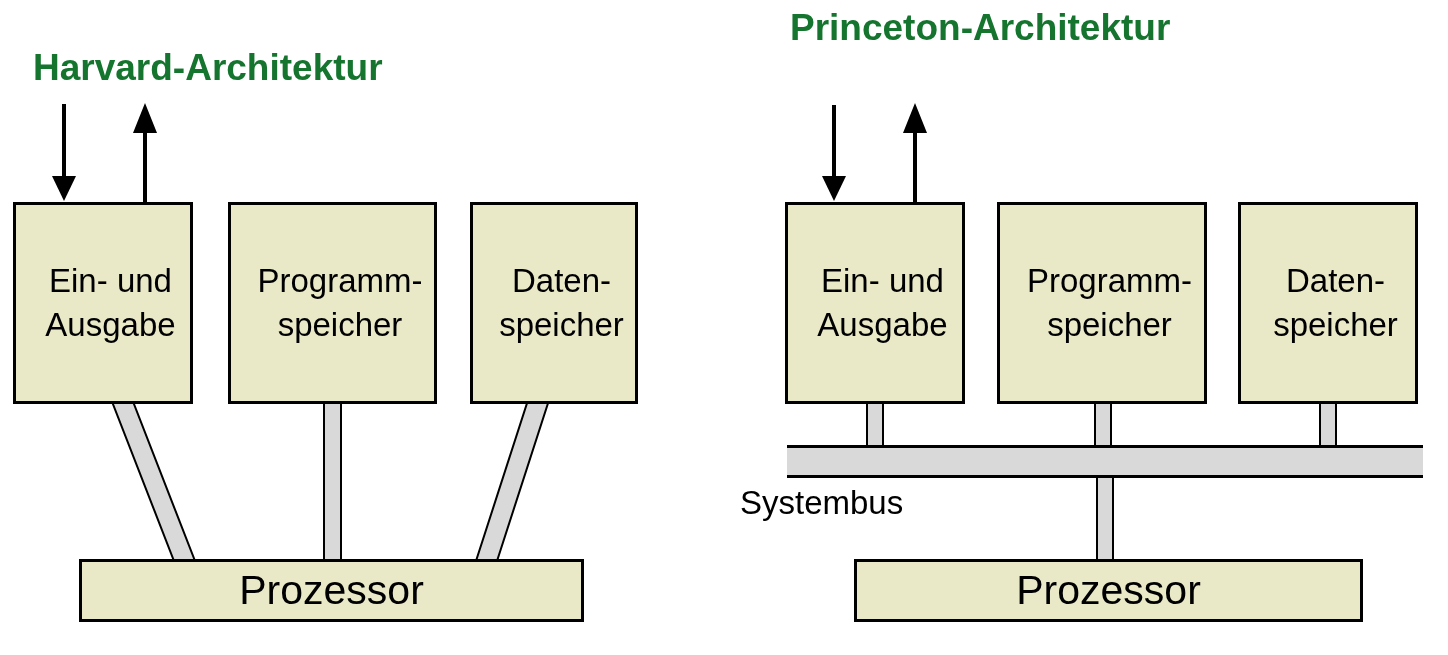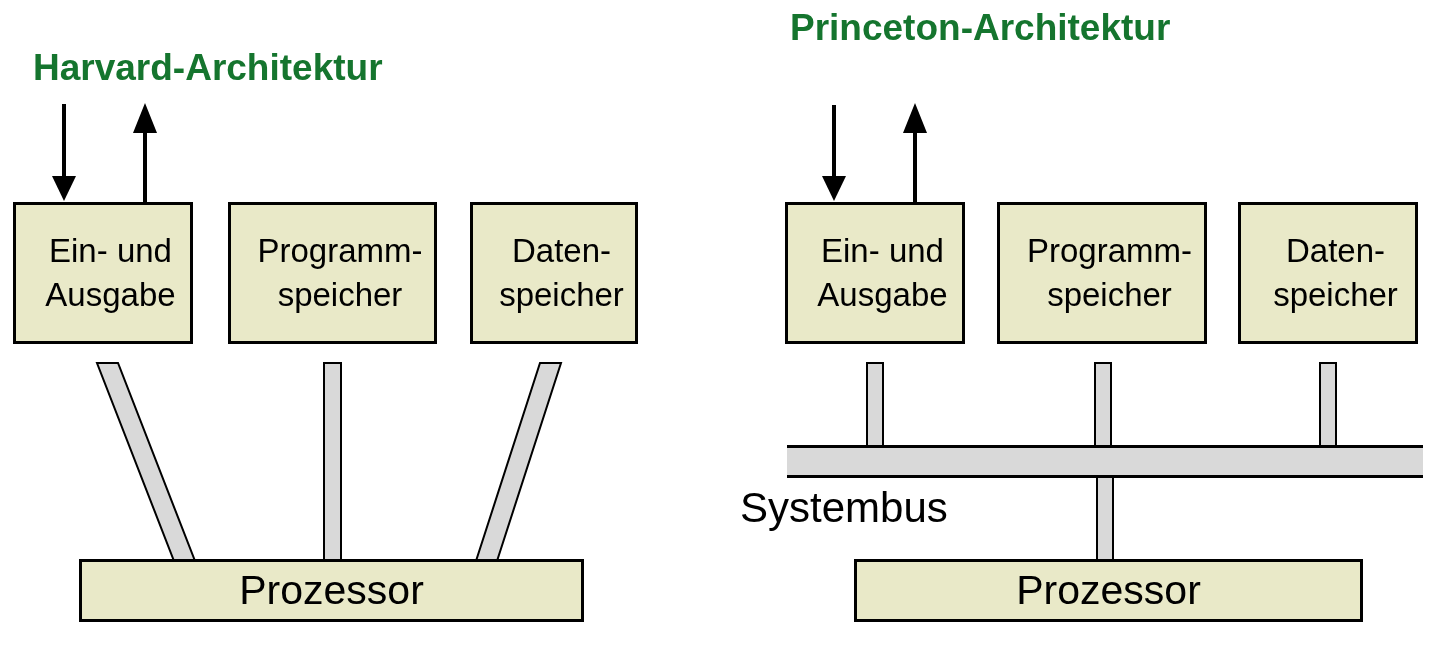--- a/index.html
+++ b/index.html
@@ -25,21 +25,21 @@
     position: absolute;
     font-weight: bold;
     font-size: 37px;
     line-height: 45px;
     color: var(--title-green, #15752e);
     white-space: nowrap;
   }
   .box {
     position: absolute;
     top: 202px;
-    height: 142px;
+    height: 202px;
     background: var(--box-fill, #e9e9c8);
     border: 3px solid #000;
     box-sizing: border-box;
     display: flex;
     flex-direction: column;
     align-items: center;
     justify-content: center;
     font-size: 33px;
     line-height: 44px;
     color: #000;
@@ -56,21 +56,21 @@
     display: flex;
     align-items: center;
     justify-content: center;
     font-size: 41px;
     color: #000;
   }
   .bus-label {
     position: absolute;
     left: 740px;
     top: 484px;
-    font-size: 42px;
+    font-size: 33px;
     color: #000;
     white-space: nowrap;
   }
 </style>
 </head>
 <body>
 
 <div class="canvas">
 
   <svg class="shapes" viewBox="0 0 1448 655">

